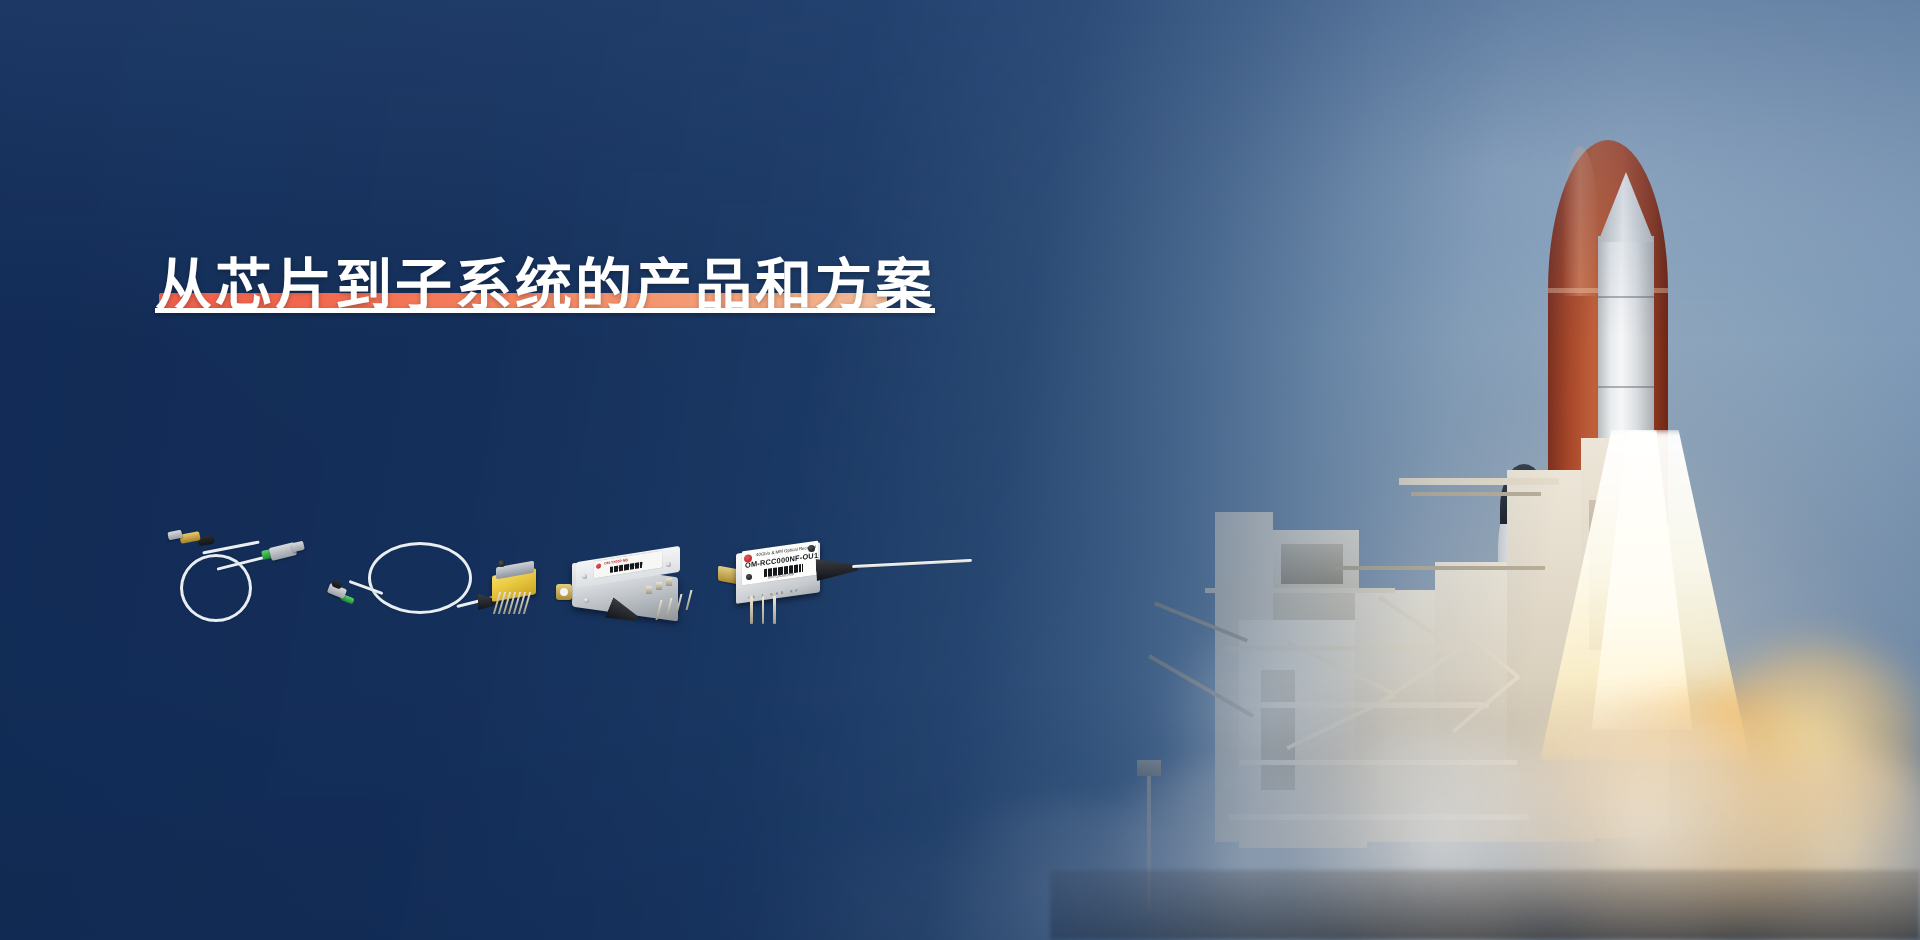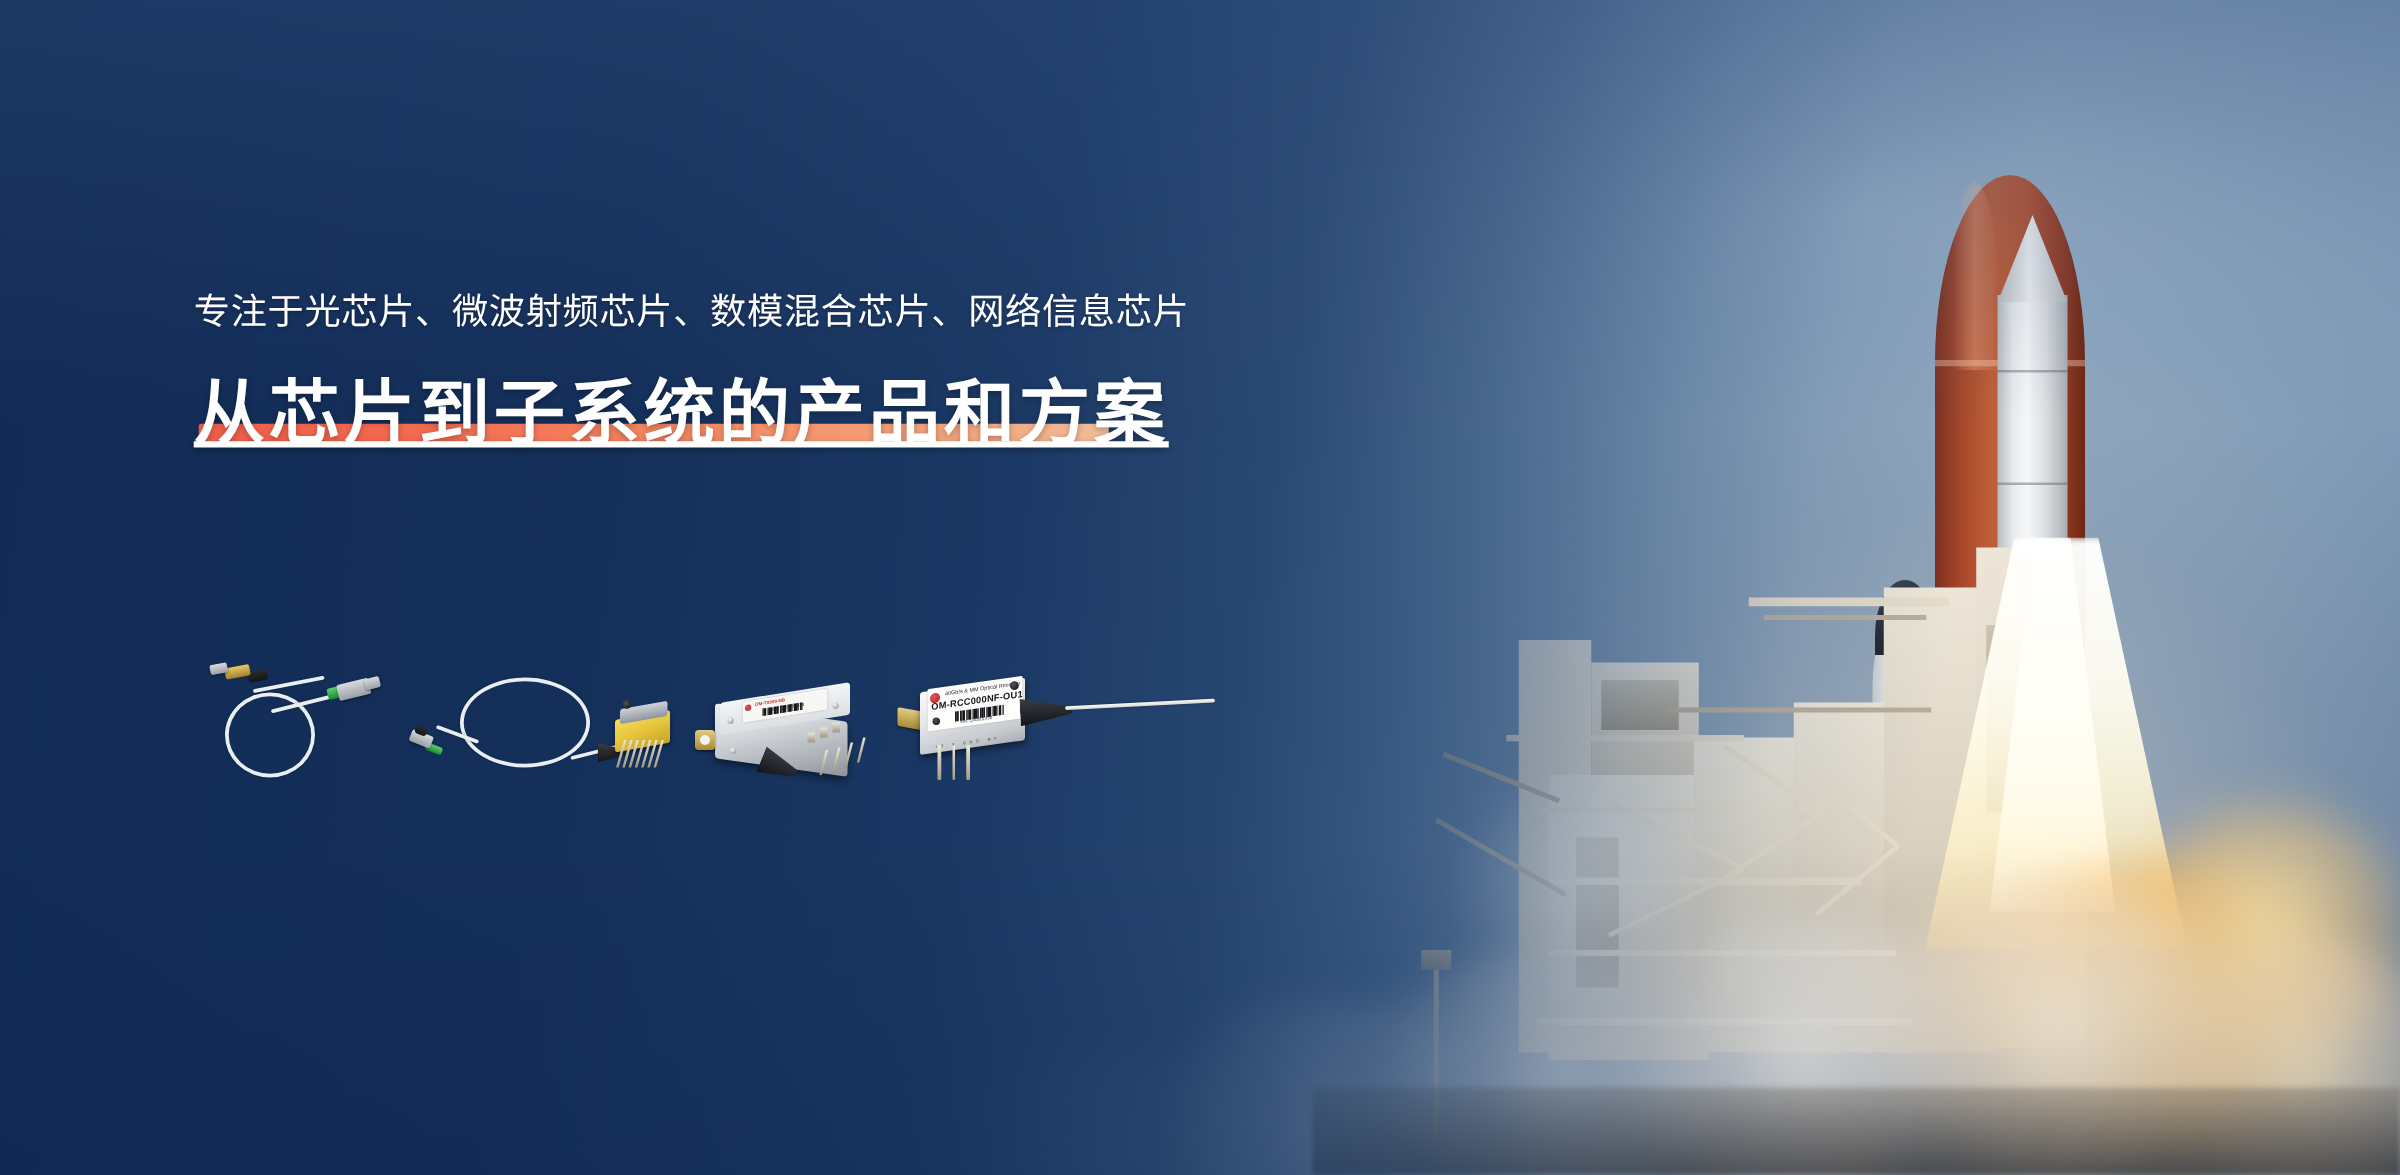--- a/index.html
+++ b/index.html
@@ -358,21 +358,20 @@
     <div class="smoke" style="left:1700px; top:750px; width:280px; height:210px; background:radial-gradient(circle, rgba(255,236,198,.9) 0%, rgba(248,222,186,.55) 50%, rgba(246,222,190,0) 78%);"></div>
     <div class="smoke" style="left:1160px; top:620px; width:200px; height:190px; background:radial-gradient(circle, rgba(250,250,248,.55) 0%, rgba(236,238,240,.22) 52%, rgba(232,236,240,0) 76%);"></div>
 
     <div class="ground"></div>
   </div>
 
   <div class="overlay"></div>
   <div class="overlay-v"></div>
 
   <div class="content">
-    <div class="sub-line">专注于光芯片、微波射频芯片、数模混合芯片、网络信息芯片</div>
 
     <div class="headline-wrap">
       <div class="headline-bar"></div>
       <div class="headline">从芯片到子系统的产品和方案</div>
     </div>
   </div>
 
   <div class="products">
 
     <div class="product" style="left:8px; top:0px; width:160px; height:110px;">

